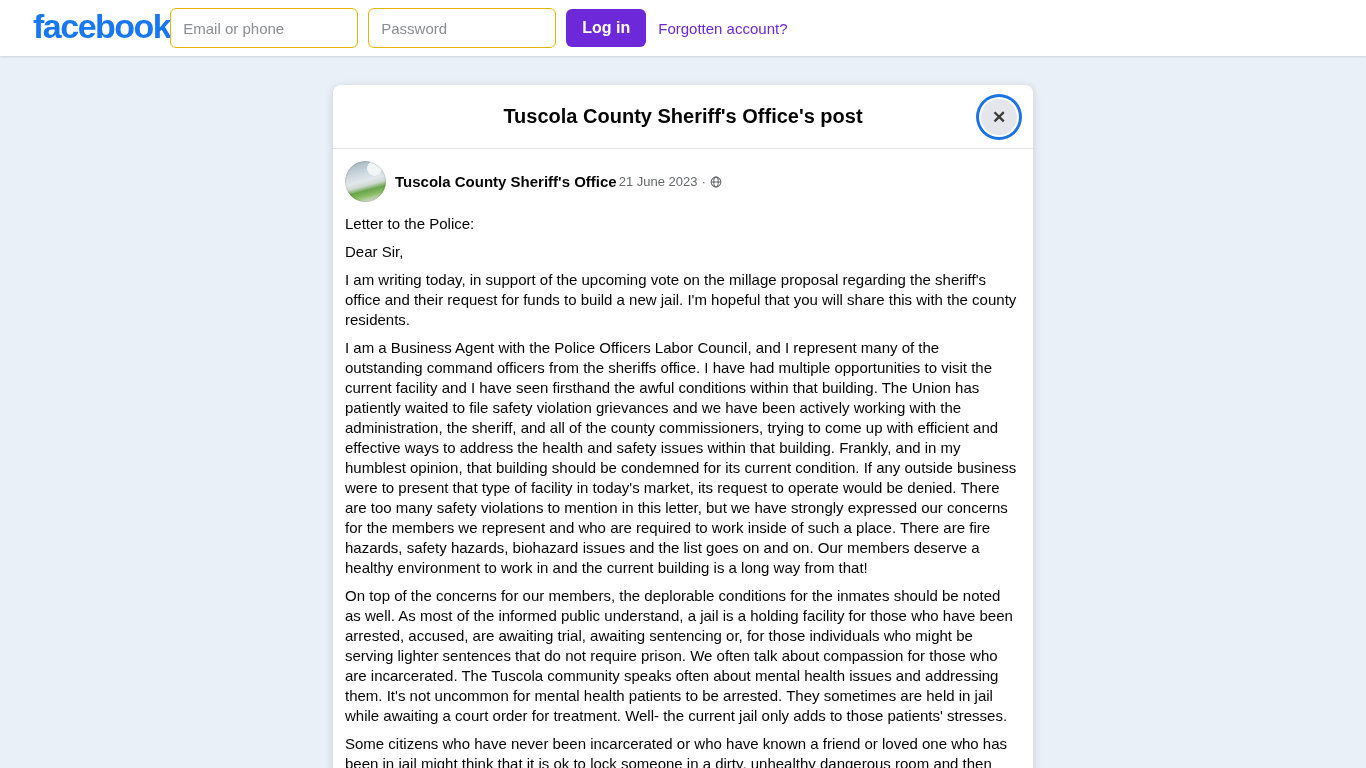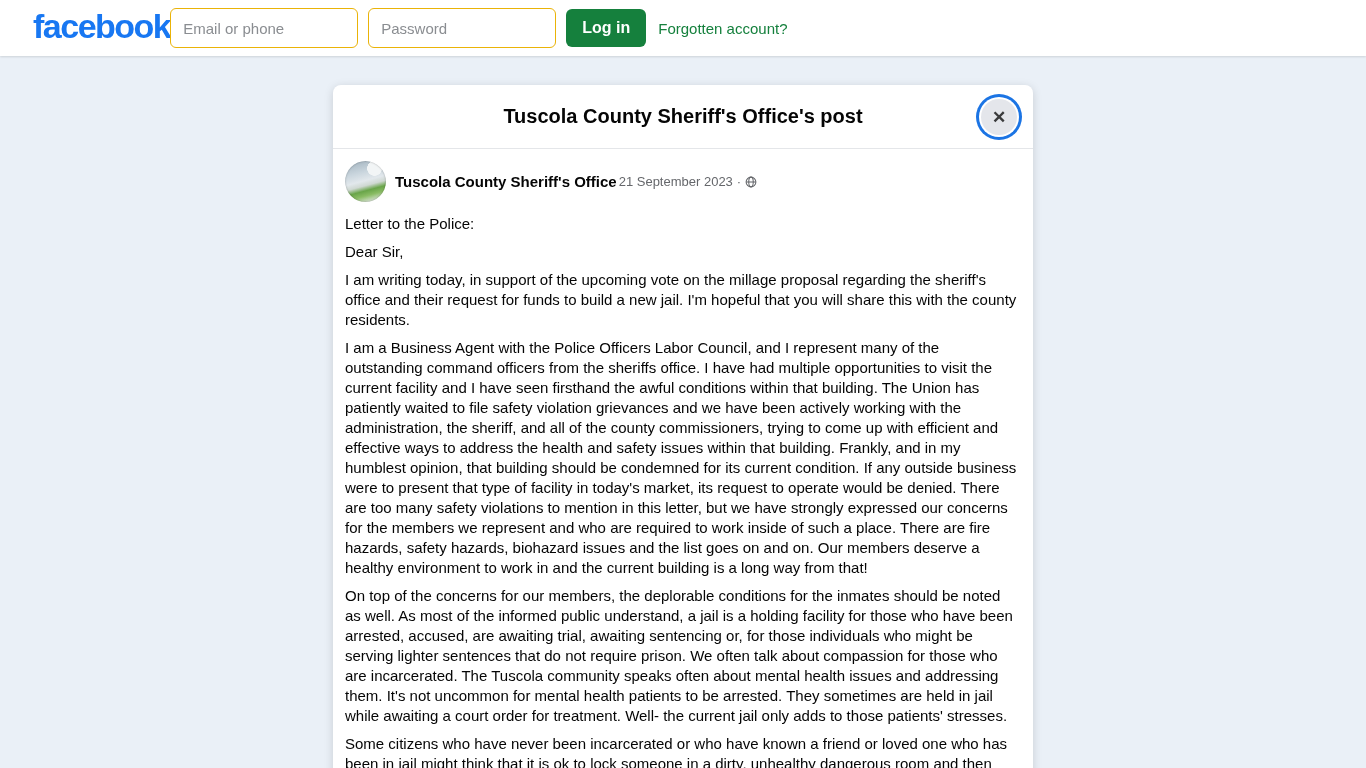--- a/index.html
+++ b/index.html
@@ -30,28 +30,28 @@
   .auth input {
     width: 188px; height: 40px;
     border: 1px solid #eab308; border-radius: 6px;
     padding: 0 12px; font-size: 15px;
     font-family: "Liberation Sans", "DejaVu Sans", sans-serif;
     color: #1c1e21; outline: none;
   }
   .auth input::placeholder { color: #8a8d91; }
   .login-btn {
     height: 38px; padding: 0 16px;
-    background: #15803d; color: #ffffff;
+    background: #6d28d9; color: #ffffff;
     border: none; border-radius: 6px;
     font-size: 16px; font-weight: bold;
     font-family: "Liberation Sans", "DejaVu Sans", sans-serif;
     cursor: pointer;
   }
   .forgot {
-    color: #15803d; font-size: 15px;
+    color: #6d28d9; font-size: 15px;
     text-decoration: none; cursor: pointer;
     margin-left: 2px;
   }
 
   
   .stage {
     height: 545px;
     display: flex; justify-content: center; align-items: flex-start;
     padding-top: 29px;
   }
@@ -128,21 +128,21 @@
         <span>✕</span>
       </button>
     </div>
 
     <div class="post-body">
       <div class="author-row">
         <div class="avatar"></div>
         <div class="author-meta">
           <span class="author-name">Tuscola County Sheriff's Office</span>
           <span class="post-meta">
-            <span>21 September 2023</span>
+            <span>21 June 2023</span>
             <span>·</span>
             <span class="globe">
               <svg width="12" height="12" viewBox="0 0 16 16" fill="none" stroke="#65676b" stroke-width="1.4">
                 <circle cx="8" cy="8" r="6.5"></circle>
                 <ellipse cx="8" cy="8" rx="3" ry="6.5"></ellipse>
                 <line x1="1.5" y1="8" x2="14.5" y2="8"></line>
               </svg>
             </span>
           </span>
         </div>

